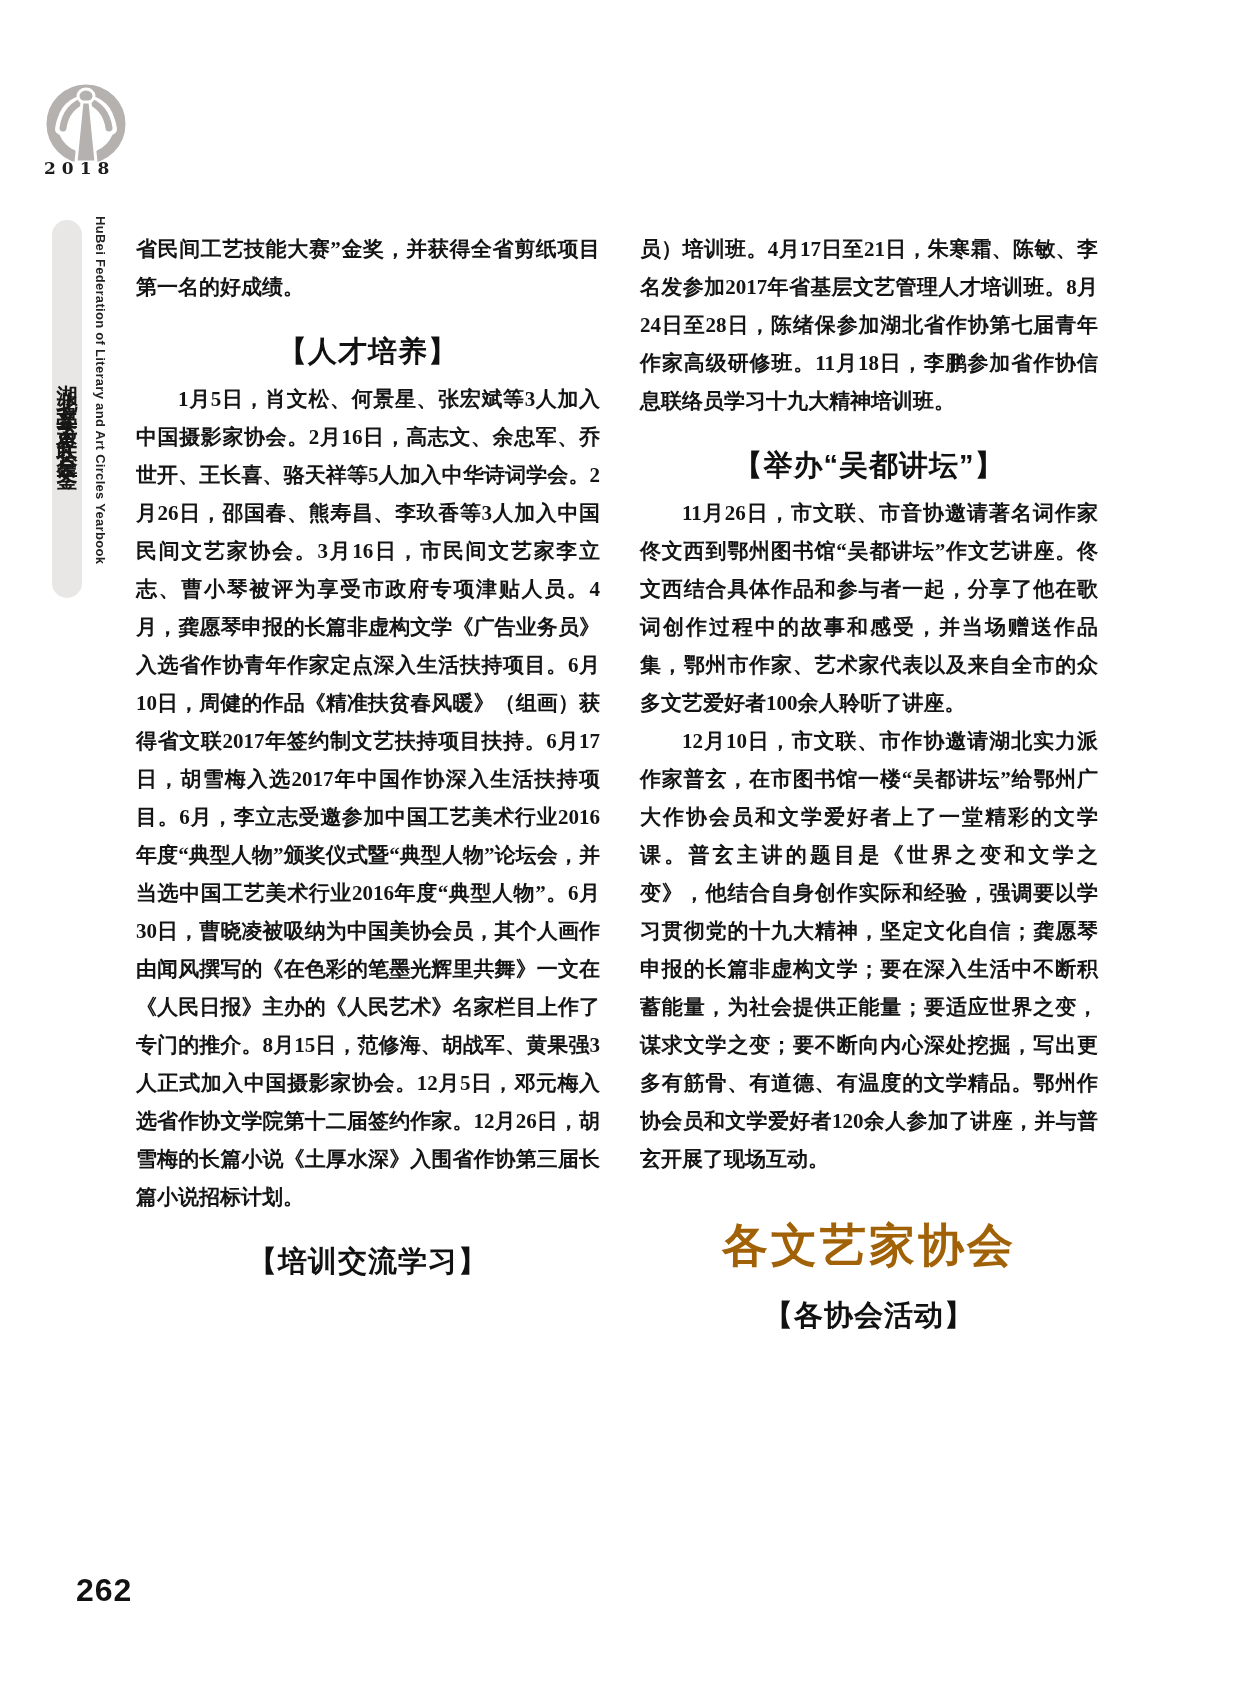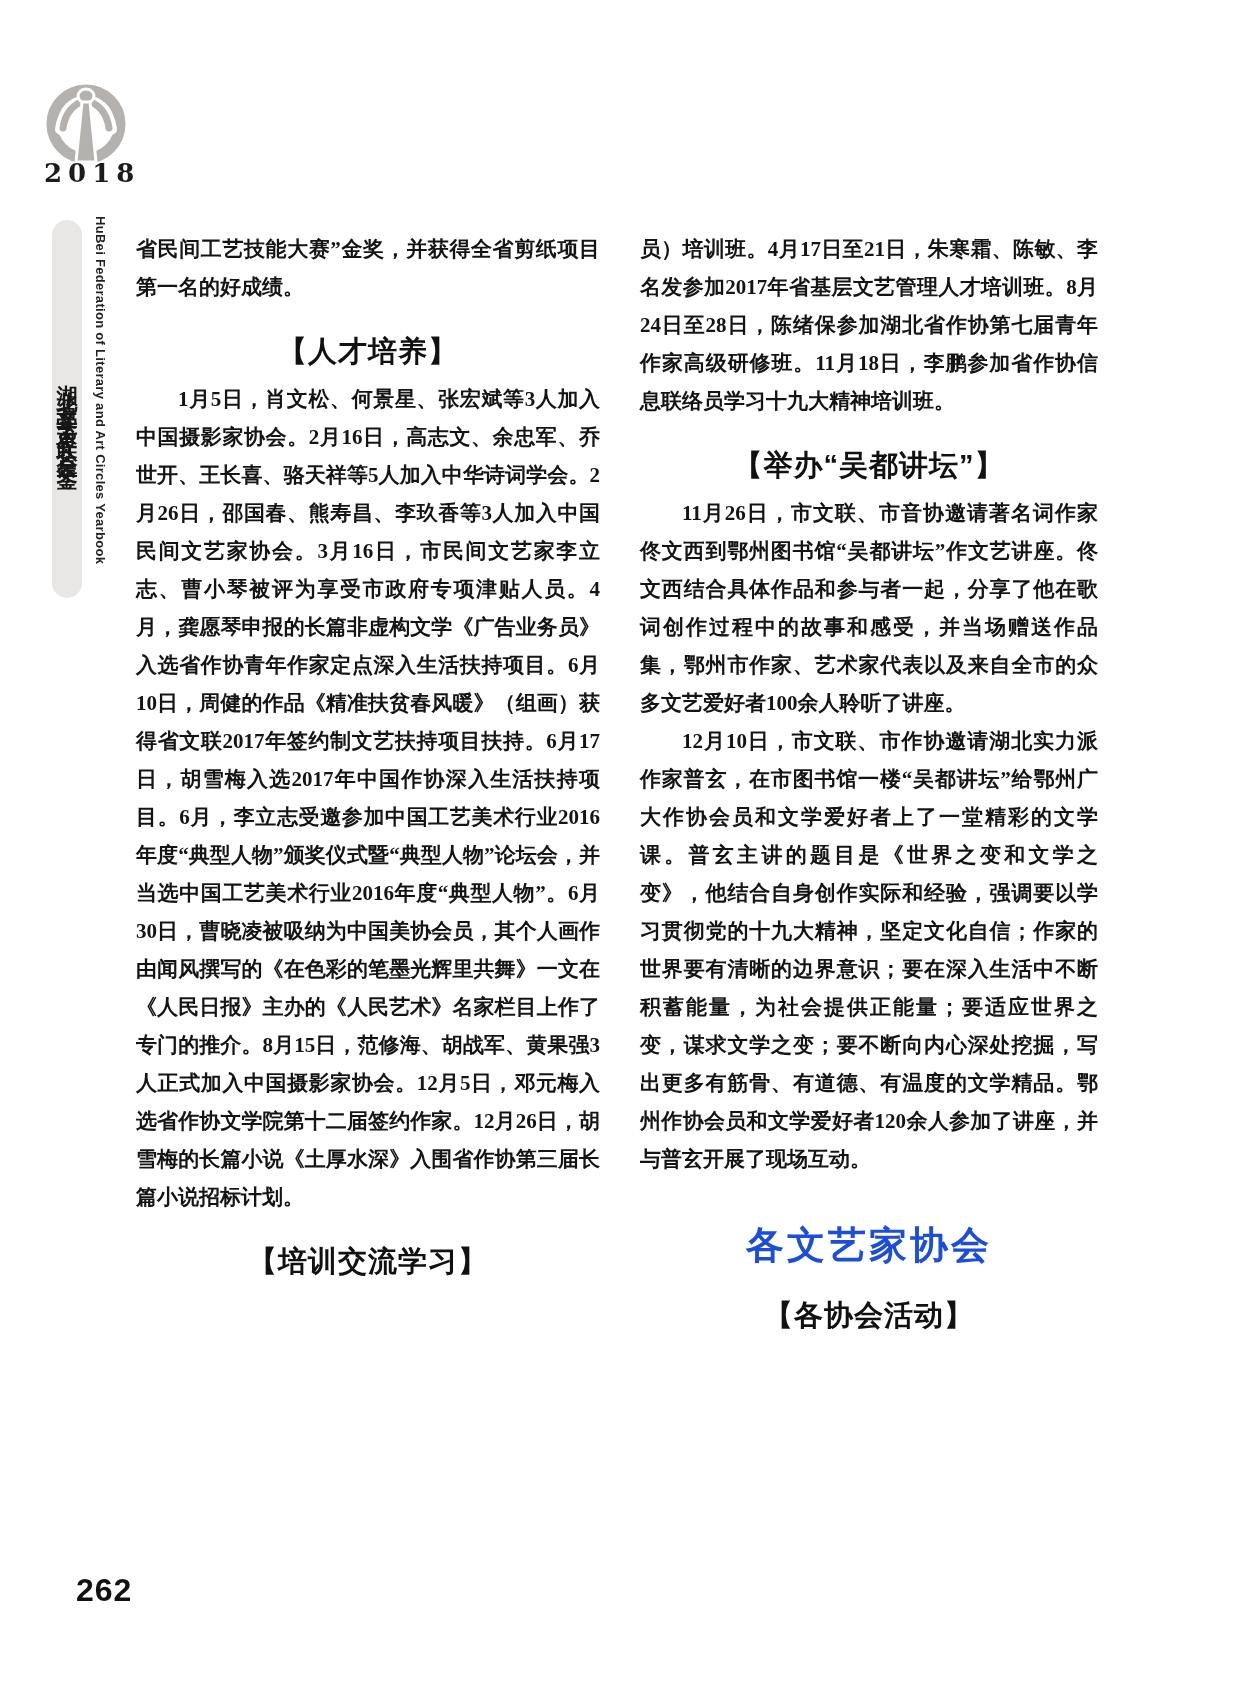--- a/index.html
+++ b/index.html
@@ -14,21 +14,21 @@
     background:#ffffff; overflow:hidden;
   }
 
   
   .logo {
     position:absolute; left:36px; top:84px; width:100px; height:80px;
   }
   .year {
     position:absolute; left:44px; top:158px;
     font-family:"DejaVu Serif", serif; font-weight:bold;
-    font-size:26px; letter-spacing:6px; color:#1c1c1c;
+    font-size:17px; letter-spacing:6px; color:#1c1c1c;
   }
 
   
   .side-bar-cn {
     position:absolute; left:52px; top:220px;
     width:30px; height:378px;
     background:#e9e7e5; border-radius:15px;
     writing-mode:vertical-rl; text-orientation:upright;
     font-family:"Liberation Serif", serif; font-weight:bold;
     font-size:21px; letter-spacing:7px; line-height:30px;
@@ -56,22 +56,22 @@
   .indent { text-indent:2em; }
 
   .section-heading {
     font-family:"Liberation Sans", sans-serif; font-weight:bold;
     font-size:29px; line-height:38px; letter-spacing:1px;
     margin:26px 0 10px; text-align:center; color:#111111;
   }
 
   .chapter-title {
     font-family:"Liberation Sans", sans-serif; font-weight:bold;
-    font-size:38px; line-height:50px; letter-spacing:3px;
-    text-align:center; margin:42px 0 18px; color:#1d4ed8;
+    font-size:46px; line-height:50px; letter-spacing:3px;
+    text-align:center; margin:42px 0 18px; color:#a16207;
   }
 
   .page-number {
     position:absolute; left:76px; top:1572px;
     font-family:"Liberation Sans", sans-serif; font-weight:bold;
     font-size:32px; letter-spacing:1px; color:#121212;
   }
 </style>
 </head>
 <body>
@@ -98,20 +98,20 @@
     <p class="body-text">省民间工艺技能大赛”金奖，并获得全省剪纸项目第一名的好成绩。</p>
     <h3 class="section-heading">【人才培养】</h3>
     <p class="body-text indent">1月5日，肖文松、何景星、张宏斌等3人加入中国摄影家协会。2月16日，高志文、余忠军、乔世开、王长喜、骆天祥等5人加入中华诗词学会。2月26日，邵国春、熊寿昌、李玖香等3人加入中国民间文艺家协会。3月16日，市民间文艺家李立志、曹小琴被评为享受市政府专项津贴人员。4月，龚愿琴申报的长篇非虚构文学《广告业务员》入选省作协青年作家定点深入生活扶持项目。6月10日，周健的作品《精准扶贫春风暖》（组画）获得省文联2017年签约制文艺扶持项目扶持。6月17日，胡雪梅入选2017年中国作协深入生活扶持项目。6月，李立志受邀参加中国工艺美术行业2016年度“典型人物”颁奖仪式暨“典型人物”论坛会，并当选中国工艺美术行业2016年度“典型人物”。6月30日，曹晓凌被吸纳为中国美协会员，其个人画作由闻风撰写的《在色彩的笔墨光辉里共舞》一文在《人民日报》主办的《人民艺术》名家栏目上作了专门的推介。8月15日，范修海、胡战军、黄果强3人正式加入中国摄影家协会。12月5日，邓元梅入选省作协文学院第十二届签约作家。12月26日，胡雪梅的长篇小说《土厚水深》入围省作协第三届长篇小说招标计划。</p>
     <h3 class="section-heading">【培训交流学习】</h3>
   </div>
 
   <div class="col col-right">
     <p class="body-text">员）培训班。4月17日至21日，朱寒霜、陈敏、李名发参加2017年省基层文艺管理人才培训班。8月24日至28日，陈绪保参加湖北省作协第七届青年作家高级研修班。11月18日，李鹏参加省作协信息联络员学习十九大精神培训班。</p>
     <h3 class="section-heading">【举办“吴都讲坛”】</h3>
     <p class="body-text indent">11月26日，市文联、市音协邀请著名词作家佟文西到鄂州图书馆“吴都讲坛”作文艺讲座。佟文西结合具体作品和参与者一起，分享了他在歌词创作过程中的故事和感受，并当场赠送作品集，鄂州市作家、艺术家代表以及来自全市的众多文艺爱好者100余人聆听了讲座。</p>
-    <p class="body-text indent">12月10日，市文联、市作协邀请湖北实力派作家普玄，在市图书馆一楼“吴都讲坛”给鄂州广大作协会员和文学爱好者上了一堂精彩的文学课。普玄主讲的题目是《世界之变和文学之变》，他结合自身创作实际和经验，强调要以学习贯彻党的十九大精神，坚定文化自信；作家的世界要有清晰的边界意识；要在深入生活中不断积蓄能量，为社会提供正能量；要适应世界之变，谋求文学之变；要不断向内心深处挖掘，写出更多有筋骨、有道德、有温度的文学精品。鄂州作协会员和文学爱好者120余人参加了讲座，并与普玄开展了现场互动。</p>
+    <p class="body-text indent">12月10日，市文联、市作协邀请湖北实力派作家普玄，在市图书馆一楼“吴都讲坛”给鄂州广大作协会员和文学爱好者上了一堂精彩的文学课。普玄主讲的题目是《世界之变和文学之变》，他结合自身创作实际和经验，强调要以学习贯彻党的十九大精神，坚定文化自信；龚愿琴申报的长篇非虚构文学；要在深入生活中不断积蓄能量，为社会提供正能量；要适应世界之变，谋求文学之变；要不断向内心深处挖掘，写出更多有筋骨、有道德、有温度的文学精品。鄂州作协会员和文学爱好者120余人参加了讲座，并与普玄开展了现场互动。</p>
     <h2 class="chapter-title">各文艺家协会</h2>
     <h3 class="section-heading">【各协会活动】</h3>
   </div>
 
   <div class="page-number">262</div>
 
 </div>
 
 </body></html>

